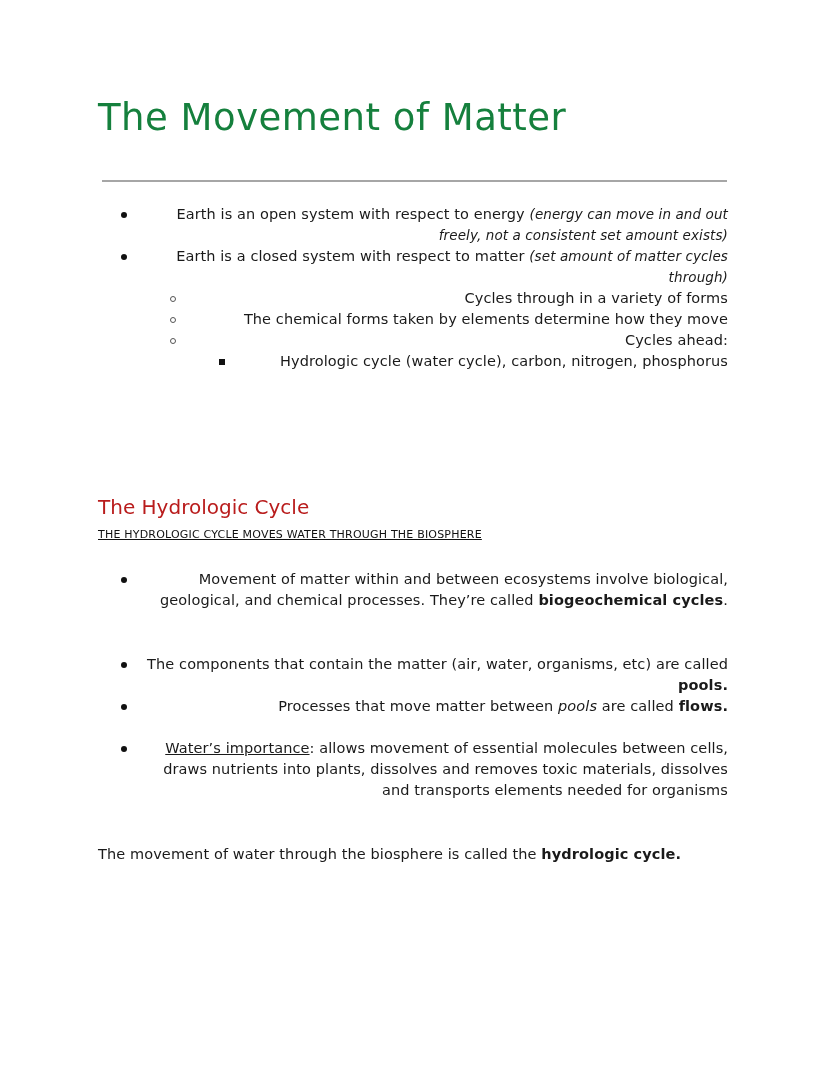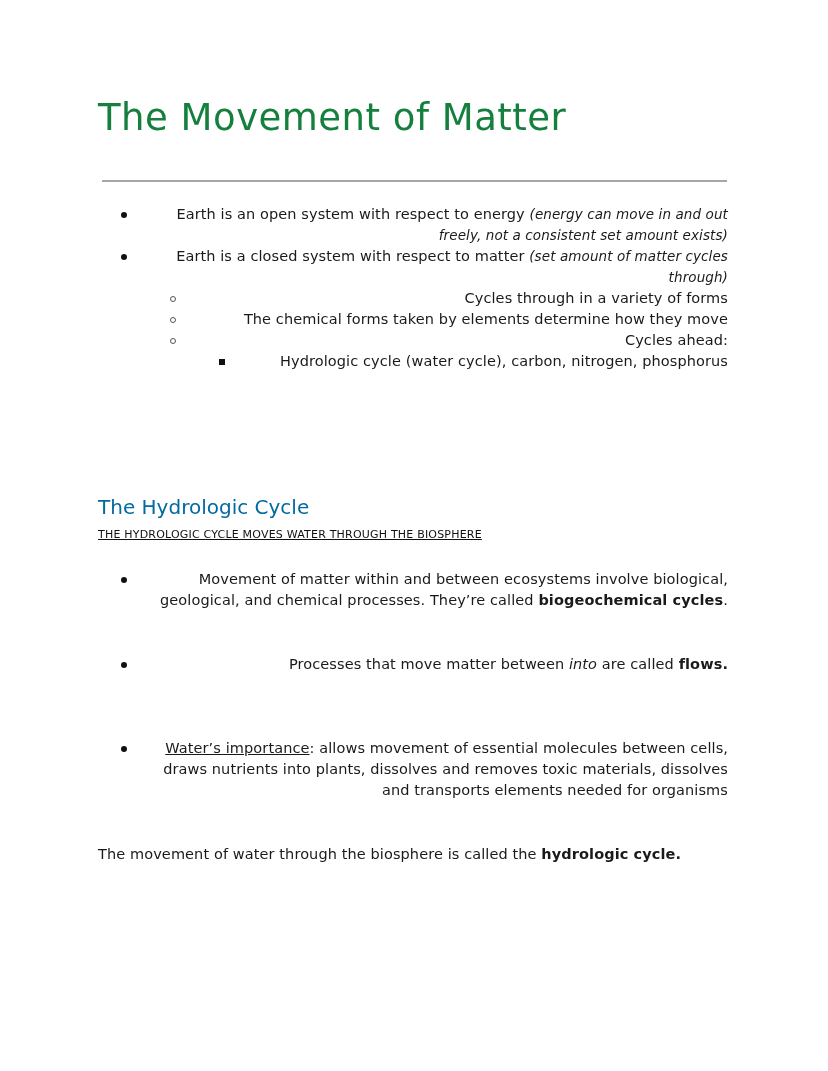--- a/index.html
+++ b/index.html
@@ -85,21 +85,21 @@
     }
     em { font-style: italic; font-size: 13.5px; }
     b { font-weight: bold; }
     .u { text-decoration: underline; }
     #block1 { position: absolute; top: 204px; left: 0; width: 630px; }
     .h2 {
       position: absolute;
       top: 495px;
       left: 0;
       font-size: 20px;
-      color: #0369a1;
+      color: #b91c1c;
       margin: 0;
       font-weight: normal;
       white-space: nowrap;
     }
     .h3 {
       position: absolute;
       top: 528px;
       left: 0;
       font-size: 11px;
       text-decoration: underline;
@@ -162,21 +162,25 @@
         <span class="bullet disc"></span>
         <span>Movement of matter within and between ecosystems involve biological, geological, and chemical processes. They’re called </span><b>biogeochemical cycles</b><span>.</span>
       </li>
     </ul>
   </div>
 
   <div id="b2b" class="text">
     <ul>
       <li class="l1">
         <span class="bullet disc"></span>
-        <span>Processes that move matter between </span><i>into</i><span> are called </span><b>flows.</b>
+        <span>The components that contain the matter (air, water, organisms, etc) are called </span><b>pools.</b>
+      </li>
+      <li class="l1">
+        <span class="bullet disc"></span>
+        <span>Processes that move matter between </span><i>pools</i><span> are called </span><b>flows.</b>
       </li>
     </ul>
   </div>
 
   <div id="b2c" class="text">
     <ul>
       <li class="l1">
         <span class="bullet disc"></span>
         <span class="u">Water’s importance</span><span>: allows movement of essential molecules between cells, draws nutrients into plants, dissolves and removes toxic materials, dissolves and transports elements needed for organisms</span>
       </li>

